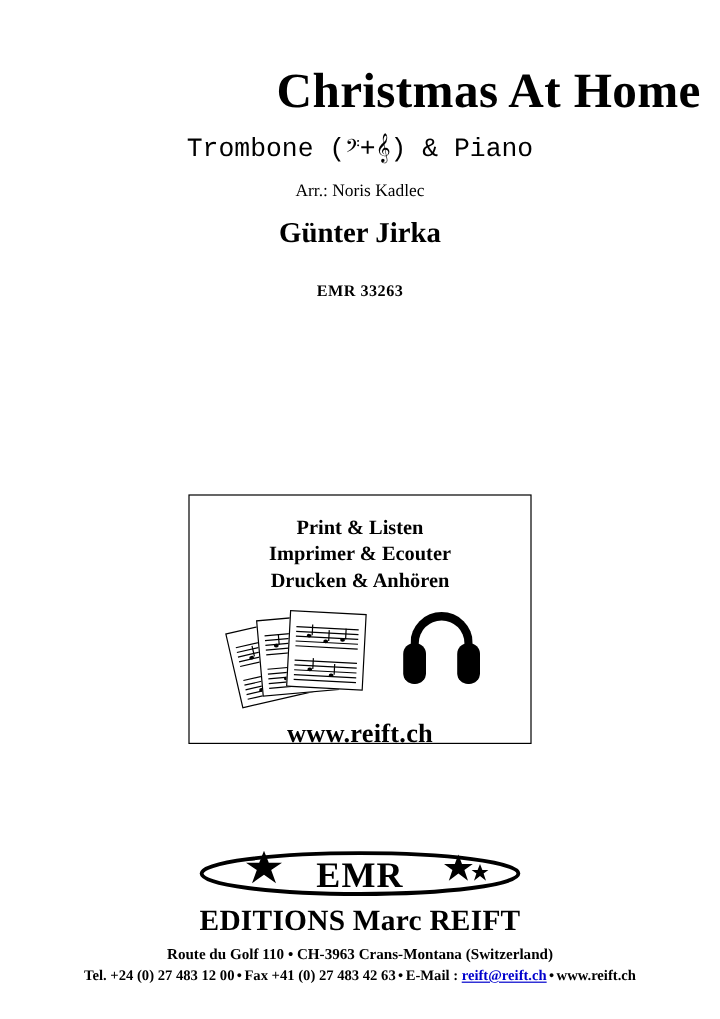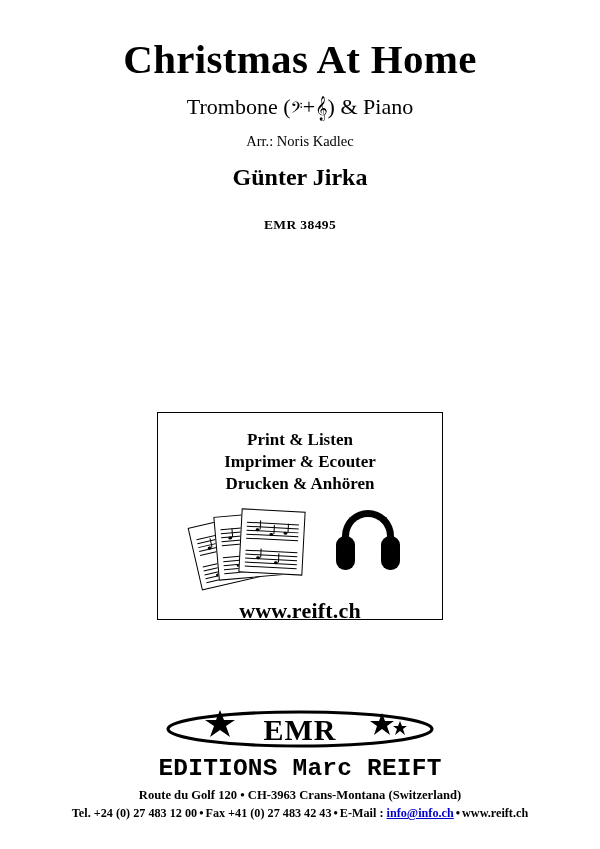--- a/index.html
+++ b/index.html
@@ -31,31 +31,32 @@
     left: 0;
     width: 600px;
     text-align: center;
   }
   .main-title {
     font-family: "Liberation Serif", serif;
     font-weight: bold;
     font-size: 41px;
     letter-spacing: 0.3px;
     line-height: 1.05;
-    margin: 0;
+    margin: 16px;
+    text-align: right;
   }
   .instrumentation {
     margin-top: 14px;
     font-size: 22px;
-    font-family: Liberation Serif, serif;
+    font-family: Liberation Mono, monospace;
     font-weight: normal;
     line-height: 1.1;
     display: flex;
     justify-content: center;
-    align-items: flex-end;
+    align-items: center;
     gap: 0;
   }
   .clef-bass, .clef-treble {
     font-size: 19px;
     line-height: 1;
   }
   .clef-treble { font-size: 21px; }
   .arranger {
     margin-top: 14px;
     font-size: 14.5px;
@@ -181,21 +182,21 @@
     width: 600px;
     text-align: center;
   }
   .logo {
     position: relative;
     width: 300px;
     height: 48px;
     margin: 0 auto 2px auto;
   }
   .publisher {
-    font-family: Liberation Mono, monospace;
+    font-family: Liberation Serif, serif;
     font-weight: bold;
     font-size: 24.5px;
     letter-spacing: 0.2px;
     margin-top: 0px;
   }
   .address {
     font-size: 12.6px;
     font-weight: bold;
     margin-top: 6px;
   }
@@ -221,21 +222,21 @@
     <div class="instrumentation">
       <span>Trombone (</span>
       <span class="clef-bass">𝄢</span>
       <span> + </span>
       <span class="clef-treble">𝄞</span>
       <span>) &amp; Piano</span>
     </div>
 
     <div class="arranger">Arr.: Noris Kadlec</div>
     <div class="composer">Günter Jirka</div>
-    <div class="ref-number">EMR 38495</div>
+    <div class="ref-number">EMR 33263</div>
   </div>
 
   <div class="listen-box">
     <div class="listen-lines">
       <div>Print &amp; Listen</div>
       <div>Imprimer &amp; Ecouter</div>
       <div>Drucken &amp; Anhören</div>
     </div>
 
     <div class="listen-graphics">
@@ -324,20 +325,20 @@
         <ellipse cx="150" cy="24" rx="132" ry="17" fill="none" stroke="#000" stroke-width="3.2"></ellipse>
         <path d="M18 24 C 40 6, 110 2, 150 2" fill="none" stroke="#fff" stroke-width="0"></path>
         <polygon points="70,5 74,15 85,15 76,21 80,32 70,25 60,32 64,21 55,15 66,15" fill="#000"></polygon>
         <polygon points="232,8 235,16 244,16 237,21 240,30 232,24 224,30 227,21 220,16 229,16" fill="#000"></polygon>
         <polygon points="250,16 252,21 257,21 253,24 255,30 250,26 245,30 247,24 243,21 248,21" fill="#000"></polygon>
         <text x="150" y="35" text-anchor="middle" font-family="Liberation Serif, serif" font-weight="bold" font-size="30" fill="#000" letter-spacing="1">EMR</text>
       </svg>
     </div>
 
     <div class="publisher">EDITIONS Marc REIFT</div>
-    <div class="address">Route du Golf 120 • CH-3963 Crans-Montana (Switzerland)</div>
+    <div class="address">Route du Golf 110 • CH-3963 Crans-Montana (Switzerland)</div>
     <div class="contact">
-      <span>Tel. +24 (0) 27 483 12 00</span><span class="sep">•</span><span>Fax +41 (0) 27 483 42 43</span><span class="sep">•</span><span>E-Mail :</span>
-      <span class="mail">info@info.ch</span><span class="sep">•</span><span>www.reift.ch</span>
+      <span>Tel. +24 (0) 27 483 12 00</span><span class="sep">•</span><span>Fax +41 (0) 27 483 42 63</span><span class="sep">•</span><span>E-Mail :</span>
+      <span class="mail">reift@reift.ch</span><span class="sep">•</span><span>www.reift.ch</span>
     </div>
   </div>
 
 </div>
 
 </body></html>

